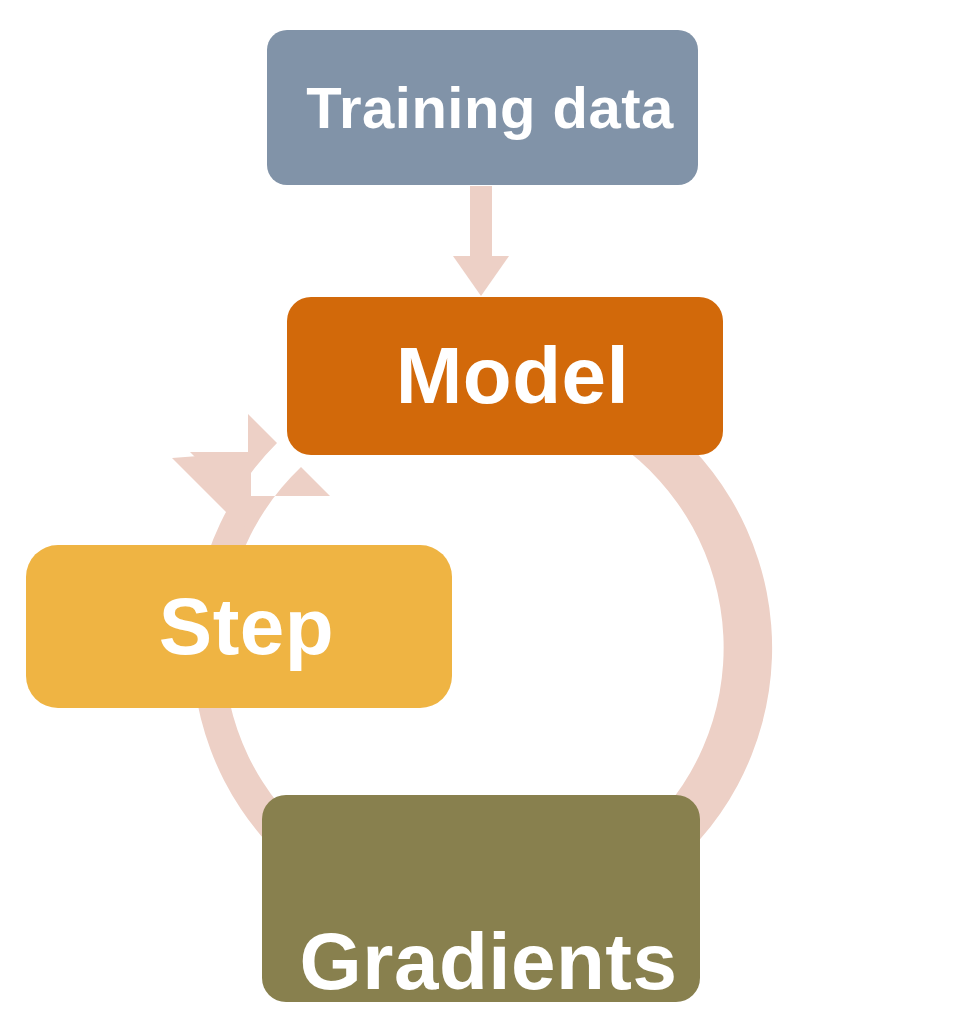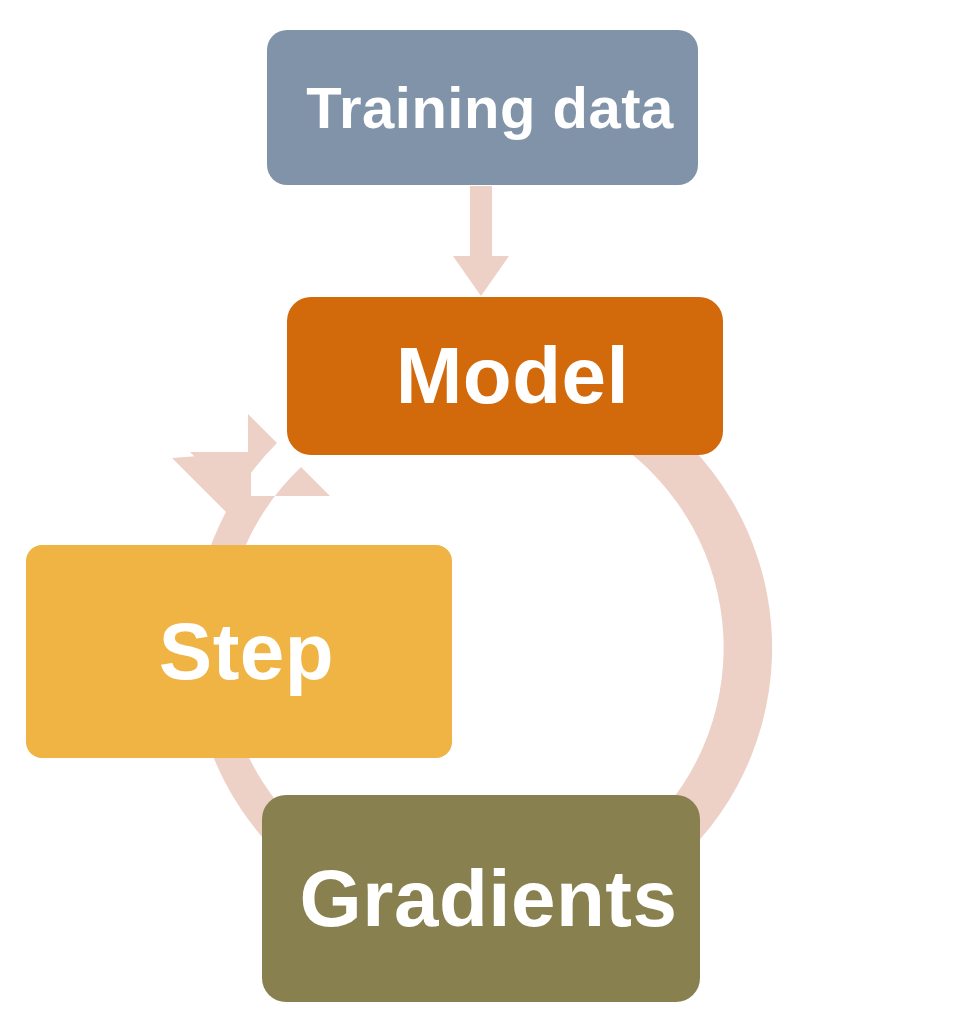--- a/index.html
+++ b/index.html
@@ -64,24 +64,24 @@
     font-size: 80px;
     border-radius: 24px;
     margin-left: 25px;
   }
 
   
   #node-step {
     left: 26px;
     top: 545px;
     width: 426px;
-    height: 213px;
+    height: 163px;
     background: #EFB443;
     font-size: 80px;
-    border-radius: 16px;
+    border-radius: 32px;
   }
 
   
   #node-loss {
     left: 510px;
     top: 545px;
     width: 428px;
     height: 213px;
     background: #C1BC44;
     font-size: 80px;
@@ -90,20 +90,21 @@
 
   
   #node-gradients {
     left: 262px;
     top: 795px;
     width: 438px;
     height: 207px;
     background: #88804E;
     font-size: 80px;
     border-radius: 24px;
+    align-items: flex-end;
   }
 </style>
 </head>
 <body>
 
 <div id="canvas">
 
   <svg class="ring-layer" viewBox="0 0 969 1028" xmlns="http://www.w3.org/2000/svg">
 
     <g>

